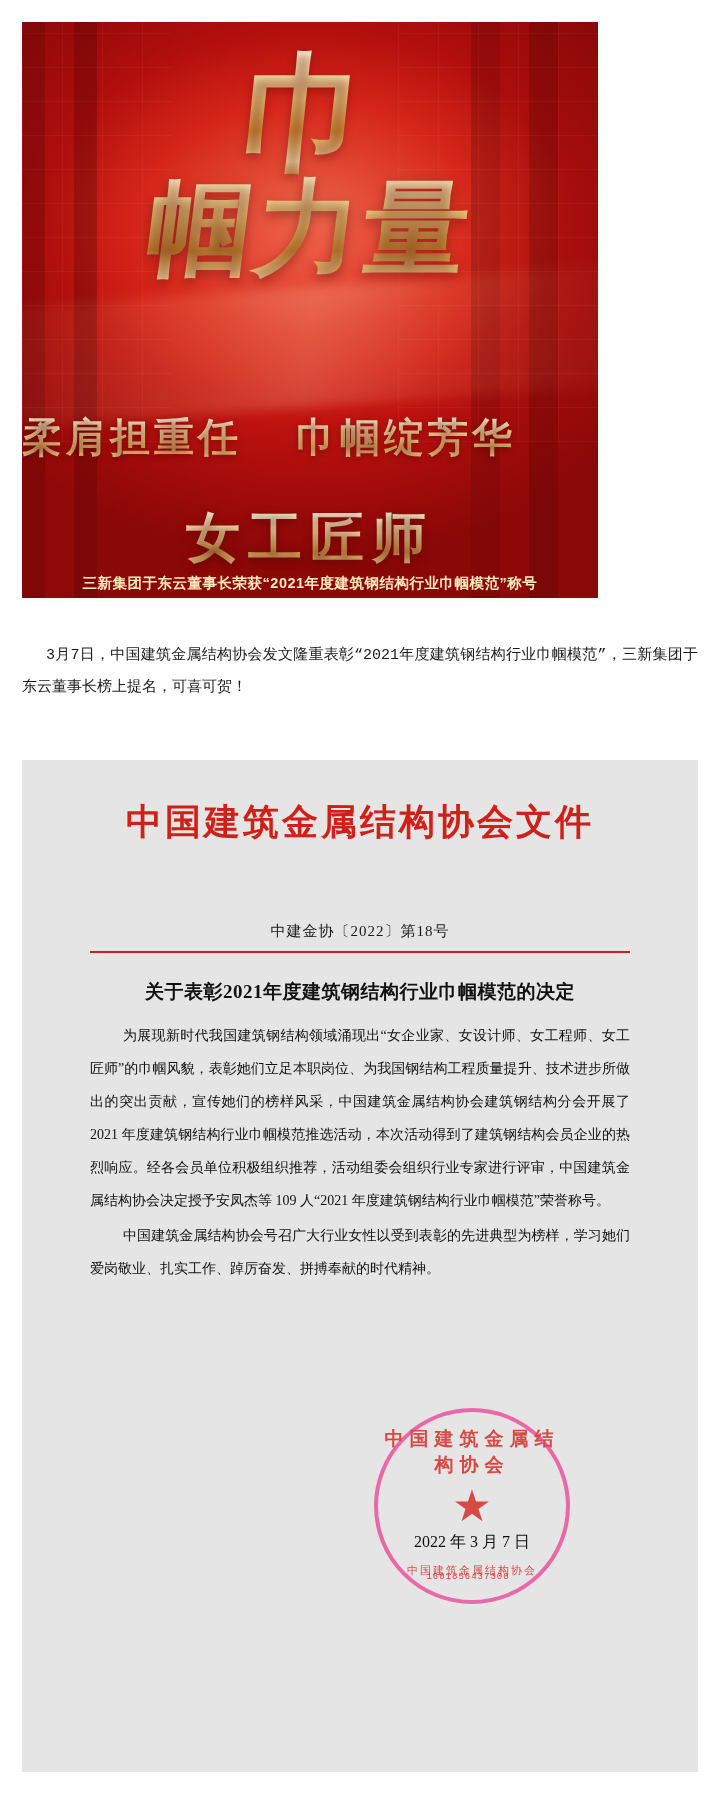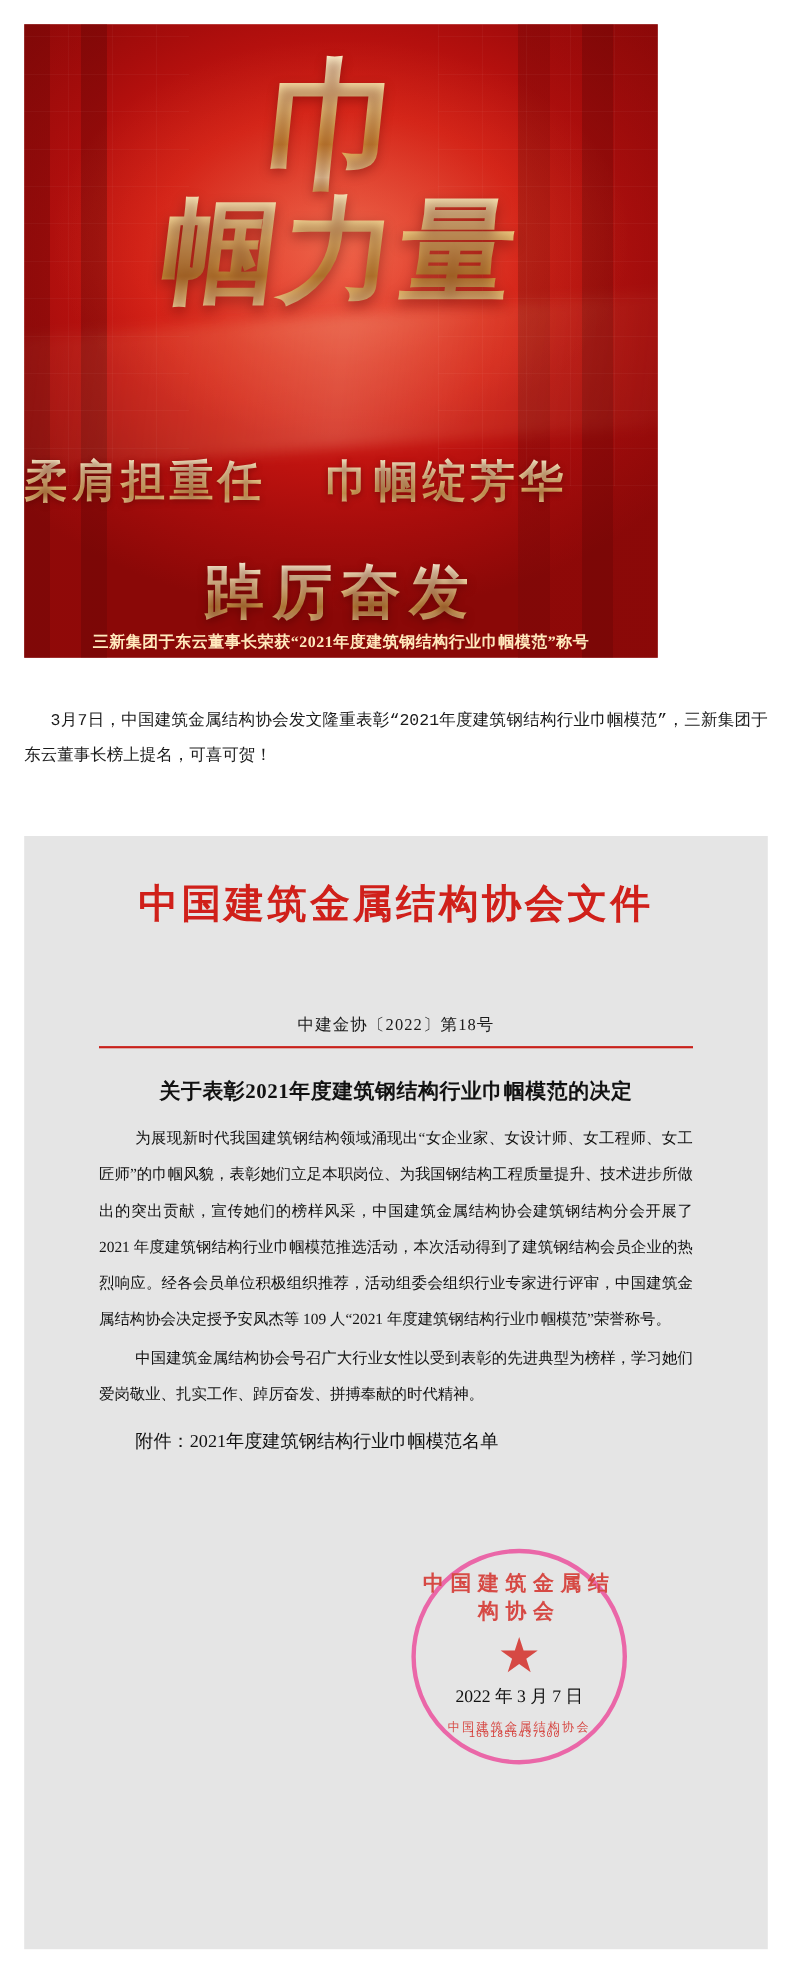--- a/index.html
+++ b/index.html
@@ -157,21 +157,21 @@
     -webkit-text-fill-color: transparent;
     text-shadow: 0 3px 8px rgba(70,0,0,.5);
   }
 
   .poster-caption {
     position: absolute;
     left: 24px;
     right: 24px;
     top: 552px;
     text-align: center;
-    font-family: Liberation Serif, serif;
+    font-family: Liberation Sans, sans-serif;
     font-weight: bold;
     font-size: 14.5px;
     letter-spacing: .5px;
     color: #ffe9bd;
   }
 
   
   .lead {
     position: absolute;
     left: 22px;
@@ -338,40 +338,39 @@
 
     <div class="poster-title">巾</div>
     <div class="poster-title-2">帼力量</div>
 
     <div class="poster-sub">
       <span>柔肩担重任</span>
       <span class="gap"></span>
       <span>巾帼绽芳华</span>
     </div>
 
-    <div class="poster-congrats">踔厉奋发</div>
+    <div class="poster-congrats">女工匠师</div>
     <div class="poster-caption">三新集团于东云董事长荣获“2021年度建筑钢结构行业巾帼模范”称号</div>
   </div>
 
   <div class="lead">
     <span class="indent"></span><span>3月7日，中国建筑金属结构协会发文隆重表彰“2021年度建筑钢结构行业巾帼模范”，三新集团于东云董事长榜上提名，可喜可贺！</span>
   </div>
 
   <div class="doc">
     <div class="doc-title">中国建筑金属结构协会文件</div>
     <div class="doc-number">中建金协〔2022〕第18号</div>
     <div class="doc-rule"></div>
     <div class="doc-heading">关于表彰2021年度建筑钢结构行业巾帼模范的决定</div>
 
     <div class="doc-body">
       <p>为展现新时代我国建筑钢结构领域涌现出“女企业家、女设计师、女工程师、女工匠师”的巾帼风貌，表彰她们立足本职岗位、为我国钢结构工程质量提升、技术进步所做出的突出贡献，宣传她们的榜样风采，中国建筑金属结构协会建筑钢结构分会开展了 2021 年度建筑钢结构行业巾帼模范推选活动，本次活动得到了建筑钢结构会员企业的热烈响应。经各会员单位积极组织推荐，活动组委会组织行业专家进行评审，中国建筑金属结构协会决定授予安凤杰等 109 人“2021 年度建筑钢结构行业巾帼模范”荣誉称号。</p>
       <p>中国建筑金属结构协会号召广大行业女性以受到表彰的先进典型为榜样，学习她们爱岗敬业、扎实工作、踔厉奋发、拼搏奉献的时代精神。</p>
     </div>
 
-    <div class="doc-attach">附件：2021年度建筑钢结构行业巾帼模范名单</div>
 
     <div class="seal">
       <div class="seal-inner">
         <div class="seal-text-top">中国建筑金属结构协会</div>
         <div class="seal-star">★</div>
         <div class="seal-text-bottom">中国建筑金属结构协会</div>
       </div>
     </div>
     <div class="seal-date">2022 年 3 月 7 日</div>
     <div class="seal-code">1601856437300</div>

